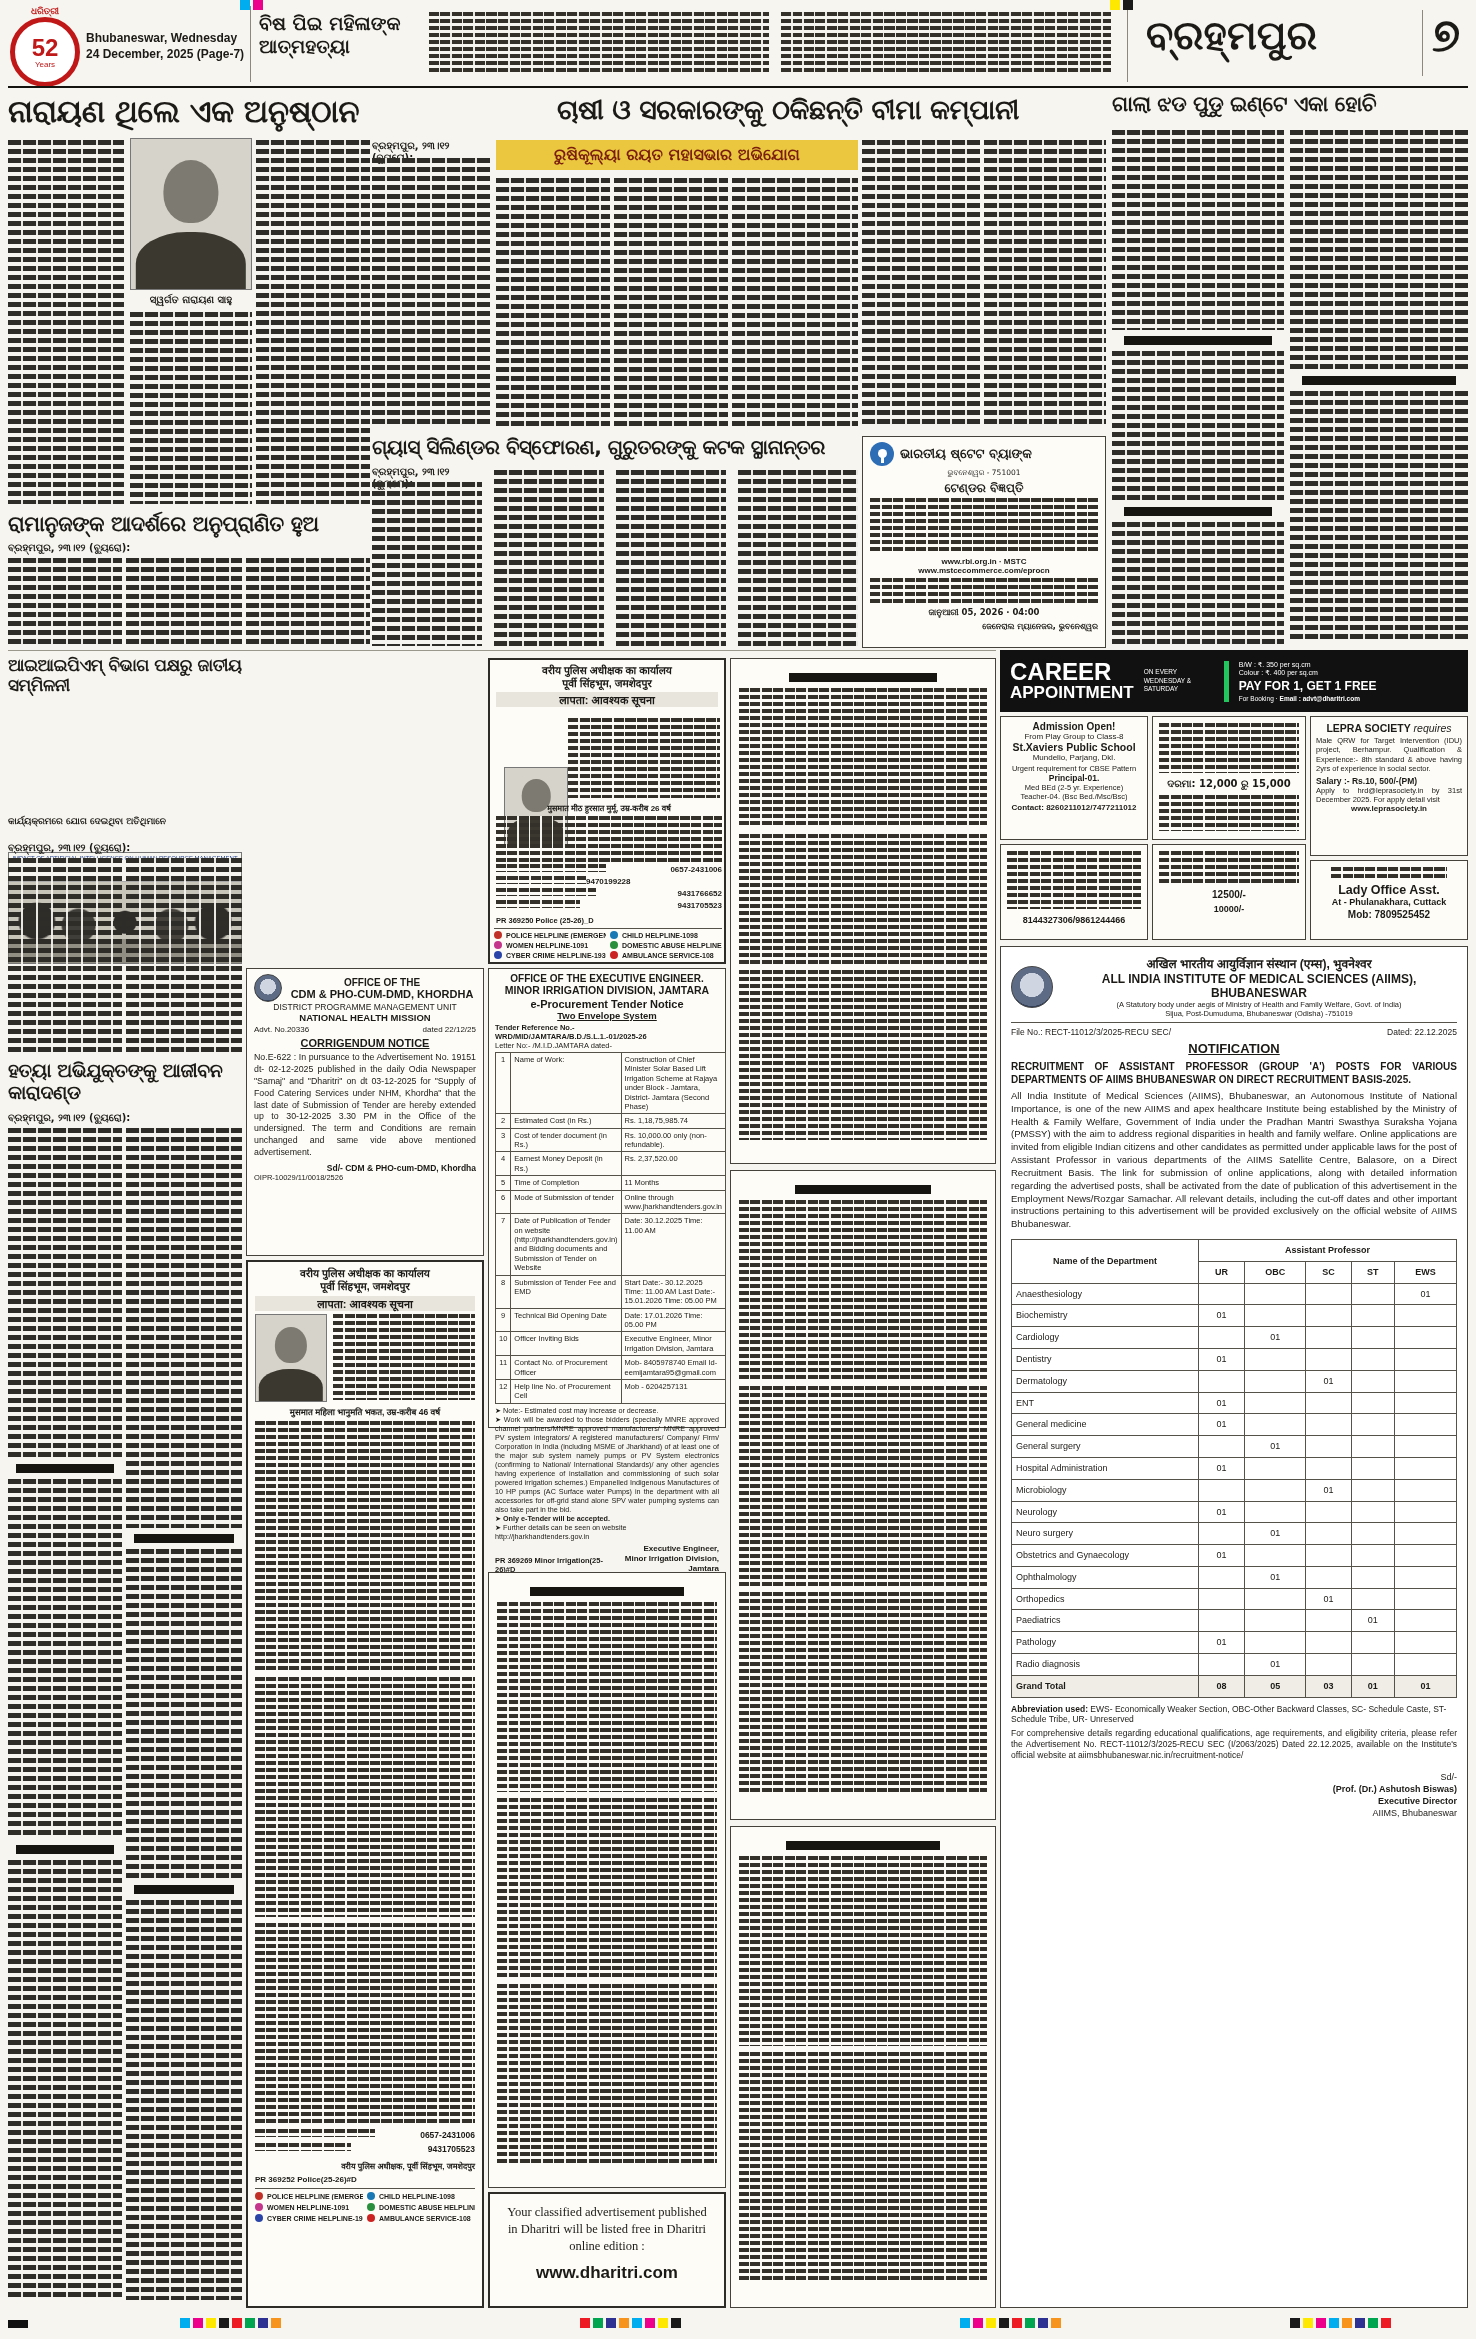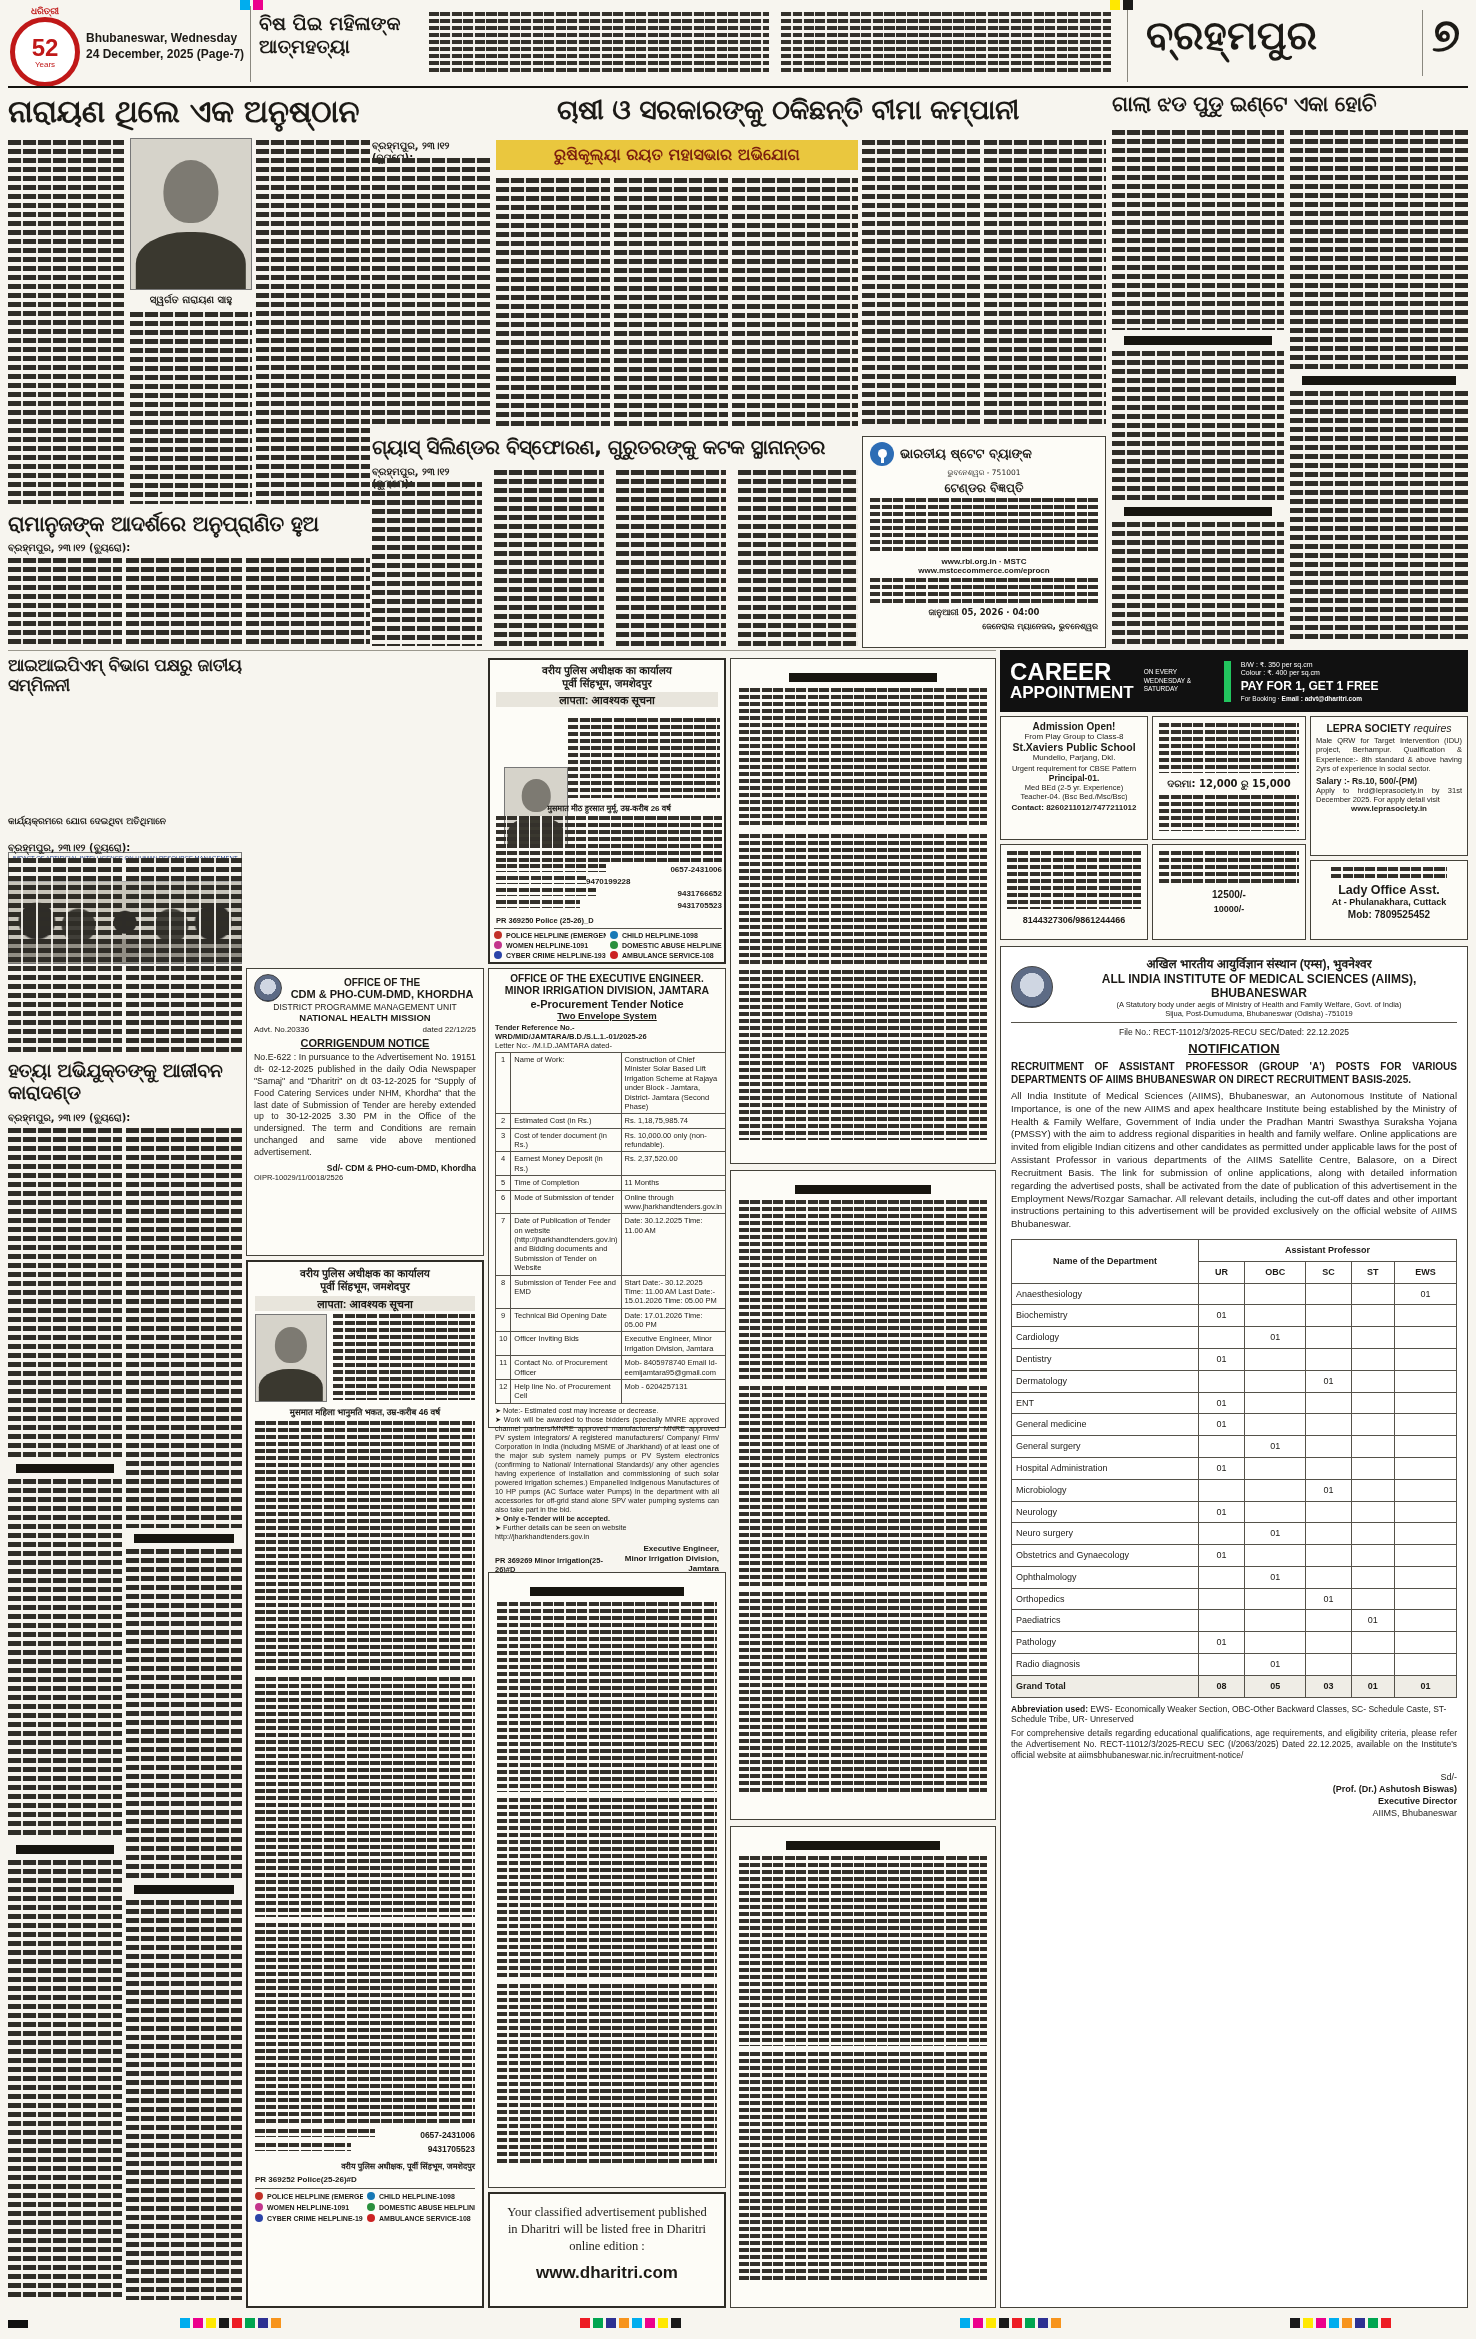--- a/index.html
+++ b/index.html
@@ -243,21 +243,21 @@
       <div style="height:6px;"></div>
     <div class="sim t" style="height:230px;"></div>
   </div>
 
   <div class="abs" style="left:1000px;top:650px;width:468px;height:62px;background:#111;color:#fff;display:flex;align-items:center;padding:0 10px;gap:10px;">
     <div>
       <div class="b" style="font-size:24px;line-height:1;">CAREER</div>
       <div class="b" style="font-size:17px;line-height:1.1;">APPOINTMENT</div>
     </div>
     <div style="font-size:6.5px;width:70px;line-height:1.3;">ON EVERY WEDNESDAY &amp; SATURDAY</div>
-    <div style="border-left:7px solid #22c55e;padding-left:10px;flex:1;">
+    <div style="border-left:5px solid #22c55e;padding-left:10px;flex:1;">
       <div style="font-size:7px;">B/W : ₹. 350 per sq.cm</div>
       <div style="font-size:7px;">Colour : ₹. 400 per sq.cm</div>
       <div class="b" style="font-size:12px;margin:2px 0;">PAY FOR 1, GET 1 FREE</div>
       <div style="font-size:6.5px;"><span>For Booking</span> · <span class="b">Email : advt@dharitri.com</span></div>
     </div>
   </div>
 
   <div class="abs box c" style="left:1000px;top:716px;width:148px;height:124px;padding:4px;">
     <div class="b" style="font-size:10px;">Admission Open!</div>
     <div style="font-size:8px;">From Play Group to Class-8</div>
@@ -491,21 +491,21 @@
   <div class="abs box" style="left:1000px;top:946px;width:468px;height:1362px;padding:8px 10px;background:#fff;--bg:rgba(255,255,255,.95);">
     <div style="display:flex;gap:8px;align-items:center;border-bottom:1px solid #55524a;padding-bottom:4px;">
       <span class="emblem" style="width:40px;height:40px;flex:0 0 auto;"></span>
       <div class="c" style="flex:1;">
         <div class="b" style="font-size:12px;">अखिल भारतीय आयुर्विज्ञान संस्थान (एम्स), भुवनेश्वर</div>
         <div class="b" style="font-size:12px;">ALL INDIA INSTITUTE OF MEDICAL SCIENCES (AIIMS), BHUBANESWAR</div>
         <div style="font-size:7.5px;">(A Statutory body under aegis of Ministry of Health and Family Welfare, Govt. of India)</div>
         <div style="font-size:7.5px;">Sijua, Post-Dumuduma, Bhubaneswar (Odisha) -751019</div>
       </div>
     </div>
-    <div style="display:flex;justify-content:center;font-size:8.5px;margin-top:4px;">
+    <div style="display:flex;justify-content:space-between;font-size:8.5px;margin-top:4px;">
       <span>File No.: RECT-11012/3/2025-RECU SEC/</span>
       <span>Dated: 22.12.2025</span>
     </div>
     <div class="c b" style="font-size:13px;text-decoration:underline;margin:4px 0;">NOTIFICATION</div>
     <div class="b j" style="font-size:10px;line-height:1.3;">RECRUITMENT OF ASSISTANT PROFESSOR (GROUP 'A') POSTS FOR VARIOUS DEPARTMENTS OF AIIMS BHUBANESWAR ON DIRECT RECRUITMENT BASIS-2025.</div>
     <div class="j" style="font-size:9.5px;line-height:1.35;margin-top:4px;">All India Institute of Medical Sciences (AIIMS), Bhubaneswar, an Autonomous Institute of National Importance, is one of the new AIIMS and apex healthcare Institute being established by the Ministry of Health &amp; Family Welfare, Government of India under the Pradhan Mantri Swasthya Suraksha Yojana (PMSSY) with the aim to address regional disparities in health and family welfare. Online applications are invited from eligible Indian citizens and other candidates as permitted under applicable laws for the post of Assistant Professor in various departments of the AIIMS Satellite Centre, Balasore, on a Direct Recruitment Basis. The link for submission of online applications, along with detailed information regarding the advertised posts, shall be activated from the date of publication of this advertisement in the Employment News/Rozgar Samachar. All relevant details, including the cut-off dates and other important instructions pertaining to this advertisement will be provided exclusively on the official website of AIIMS Bhubaneswar.</div>
     <table class="at" style="width:100%;margin-top:8px;">
       <thead>
         <tr>
           <th rowspan="2" style="width:42%;">Name of the Department</th>

